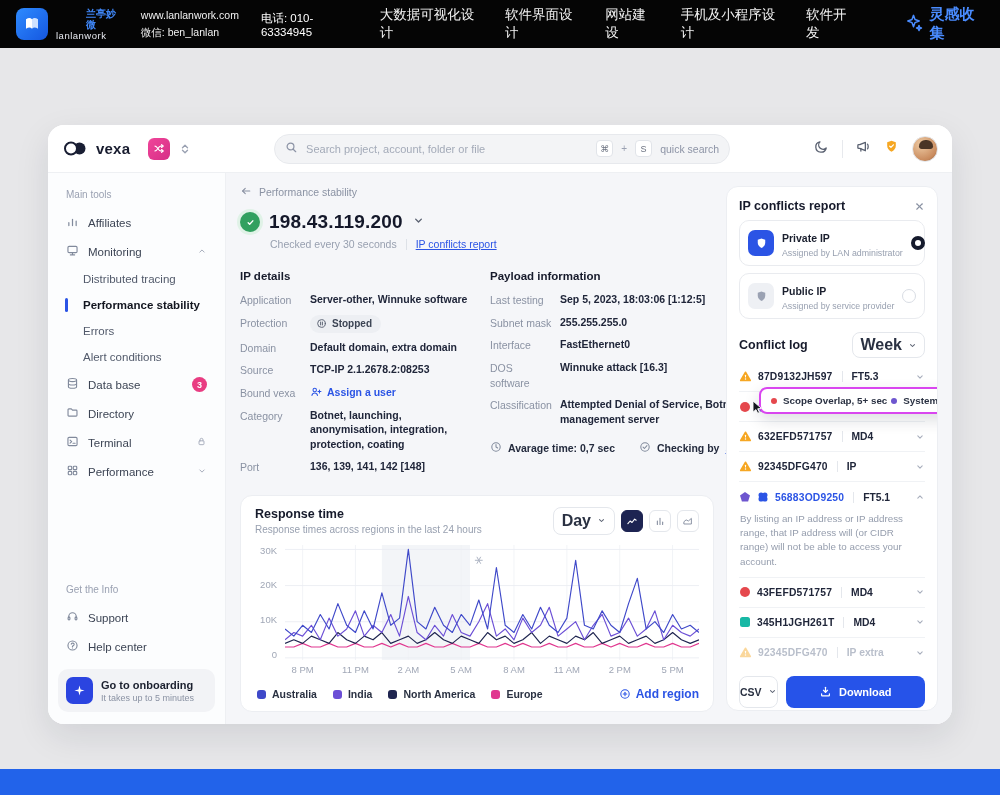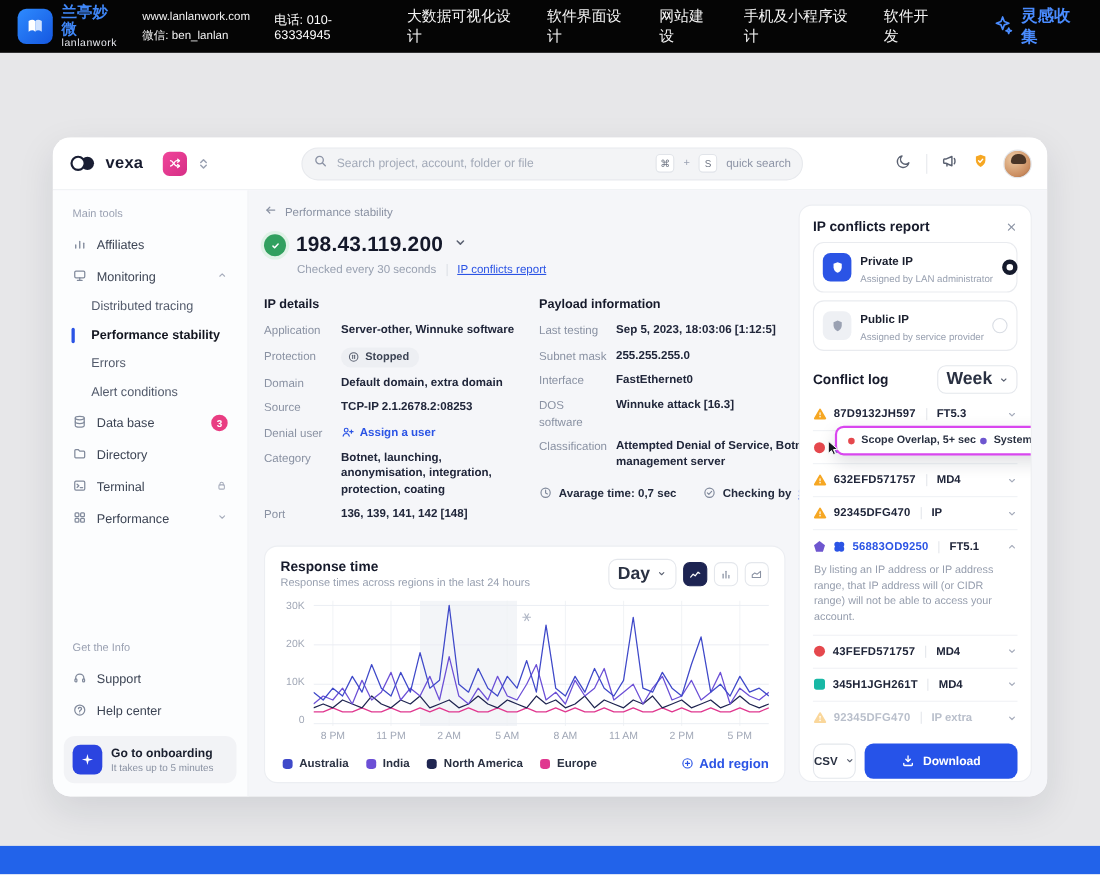--- a/index.html
+++ b/index.html
@@ -3,21 +3,21 @@
 <meta charset="utf-8">
 <style>
   * { box-sizing: border-box; margin: 0; padding: 0; }
   body { font-family: "Liberation Sans", sans-serif; }
   .page { width: 1000px; height: 795px; position: relative; overflow: hidden; background: #E7E7E9; }
 
   
   .topbar { height: 48px; background: #050505; display: flex; align-items: center; padding: 0 16px; gap: 22px; color: #fff; }
   .brand { display: flex; align-items: center; gap: 8px; }
   .brand-logo { width: 32px; height: 32px; border-radius: 8px; background: linear-gradient(135deg,#2E8BFF,#1557E0); display: grid; place-items: center; flex: 0 0 auto; }
-  .brand-cn { color: #3F86F6; font-size: 14px; font-weight: bold; line-height: 1.1; }
+  .brand-cn { color: #3F86F6; font-size: 10px; font-weight: bold; line-height: 1.1; margin-left: 30px; }
   .brand-en { color: #E8EAF0; font-size: 9.5px; letter-spacing: .5px; }
   .contact { font-size: 10.5px; line-height: 1.6; color: #F2F2F2; }
   .phone { font-size: 11.5px; color: #fff; }
   .promo-nav { display: flex; gap: 26px; margin-left: auto; font-family: "Liberation Serif", serif; font-size: 13.5px; }
   .promo-nav a { color: #F4F4F4; text-decoration: none; cursor: pointer; }
   .collect { display: flex; align-items: center; gap: 7px; margin-left: 26px; color: #4A8CFF; font-size: 15px; font-weight: bold; cursor: pointer; }
 
   
   .canvas { height: 721px; position: relative; }
   .bottombar { height: 26px; background: #2263EA; }
@@ -402,21 +402,21 @@
               </div>
               <div class="drow">
                   <span class="dl">Domain</span>
                   <span class="dv">Default domain, extra domain</span>
                 </div>
               <div class="drow">
                   <span class="dl">Source</span>
                   <span class="dv">TCP-IP 2.1.2678.2:08253</span>
                 </div>
               <div class="drow">
-                  <span class="dl">Denial user</span>
+                  <span class="dl">Bound vexa</span>
                 <span class="blue-link">
                   <svg width="12" height="12" viewBox="0 0 16 16" fill="none" stroke="#2B54E5" stroke-width="1.4" stroke-linecap="round">
                       <circle cx="6.3" cy="5.4" r="2.3"></circle>
                       <path d="M2.6 12.6c.4-2 1.9-3.2 3.7-3.2s3.3 1.2 3.7 3.2"></path>
                       <path d="M12.6 5.2v4"></path>
                       <path d="M10.6 7.2h4"></path>
                     </svg>
                   <span>Assign a user</span>
                 </span>
               </div>

